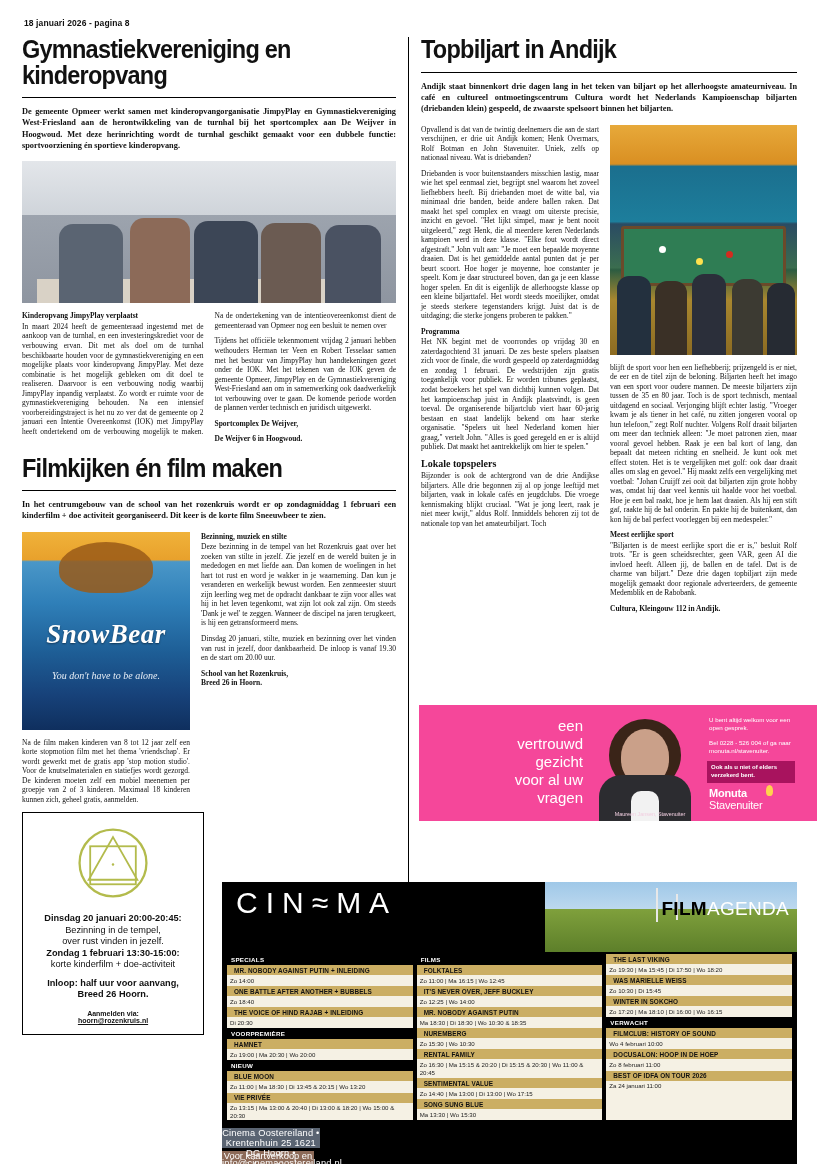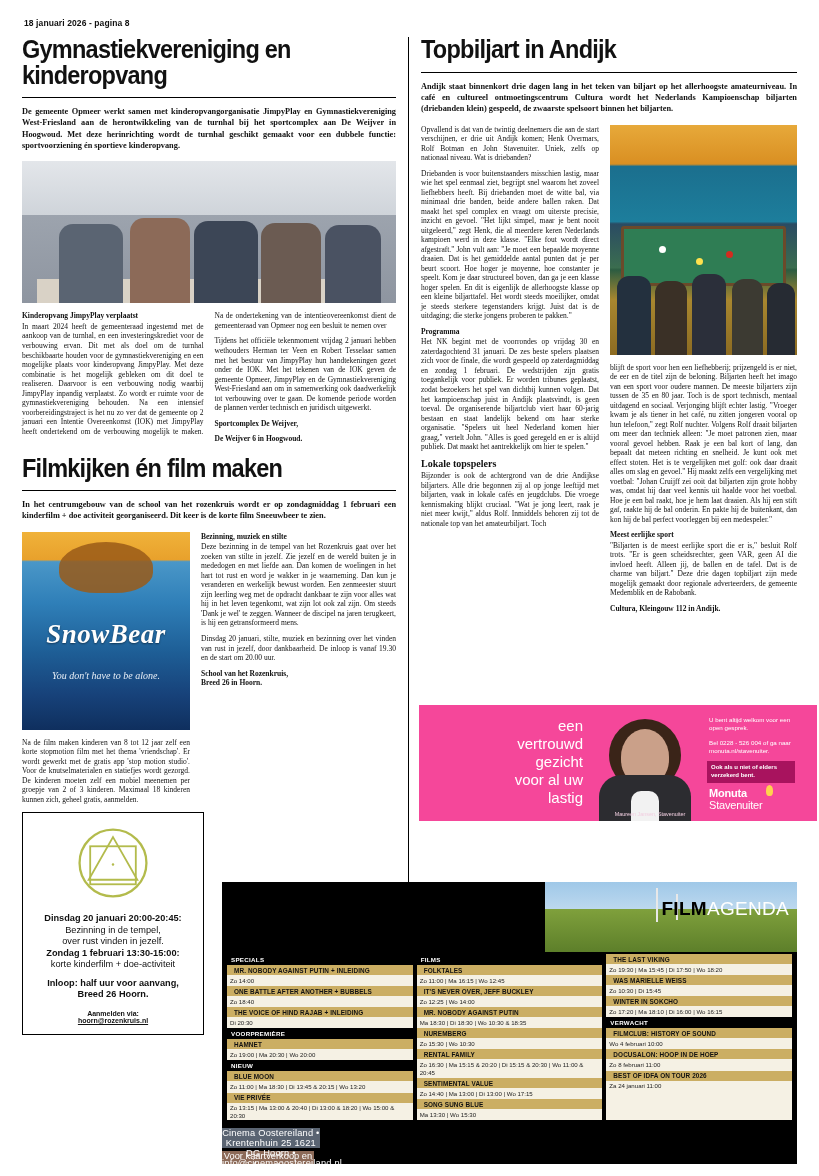--- a/index.html
+++ b/index.html
@@ -392,21 +392,21 @@
       </div>
     </div>
   </div>
 
   <div class="ad-monuta">
     <div class="slogan">
       <div>een</div>
       <div>vertrouwd</div>
       <div>gezicht</div>
       <div>voor al uw</div>
-      <div>lastig</div>
+      <div>vragen</div>
     </div>
     <div class="portrait">
       <div class="hair"></div>
       <div class="head"></div>
       <div class="body"></div>
       <div class="shirt"></div>
     </div>
     <div class="caption">Maureen Jansen, Stavenuiter</div>
     <div class="right">
       <div class="r1">U bent altijd welkom voor een open gesprek.</div>
@@ -420,20 +420,21 @@
     <div class="flame"></div>
   </div>
 
   <div class="cinema">
     <div class="cinema-top">
       <div class="cinema-hero">
         <div class="mast m1"></div>
         <div class="mast m2"></div>
       </div>
       <div class="cinema-logo">
+        <div class="c-main">CIN≈MA</div>
       </div>
       <div class="filmagenda">
         <span class="fa-b">FILM</span><span class="fa-w">AGENDA</span>
       </div>
     </div>
 
     <div class="cinema-grid" id="cinema-grid">
         <div class="cin-col">
           <div class="cat">SPECIALS</div>
           <div class="film">MR. NOBODY AGAINST PUTIN + INLEIDING</div>

